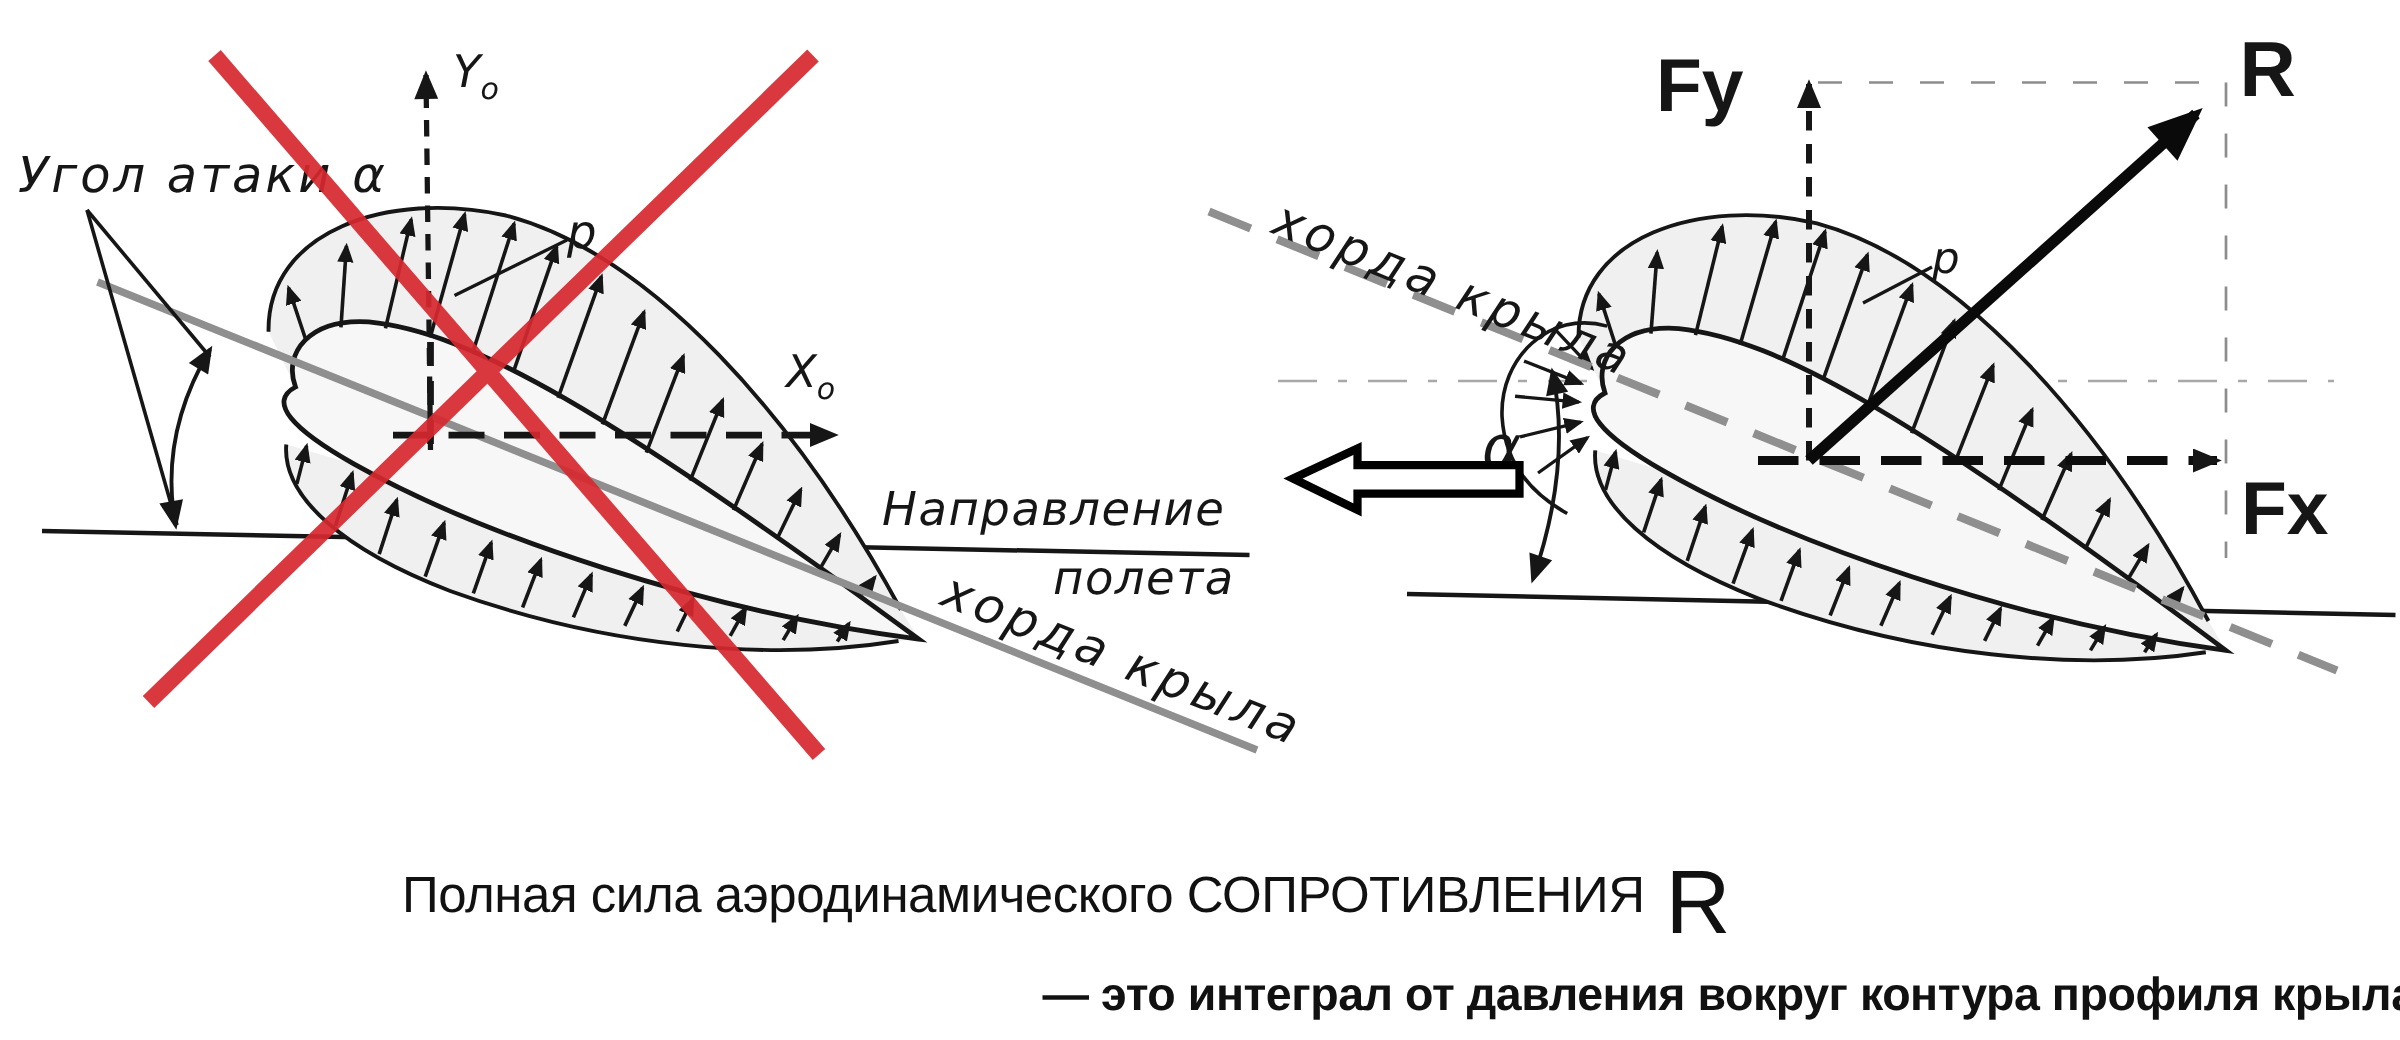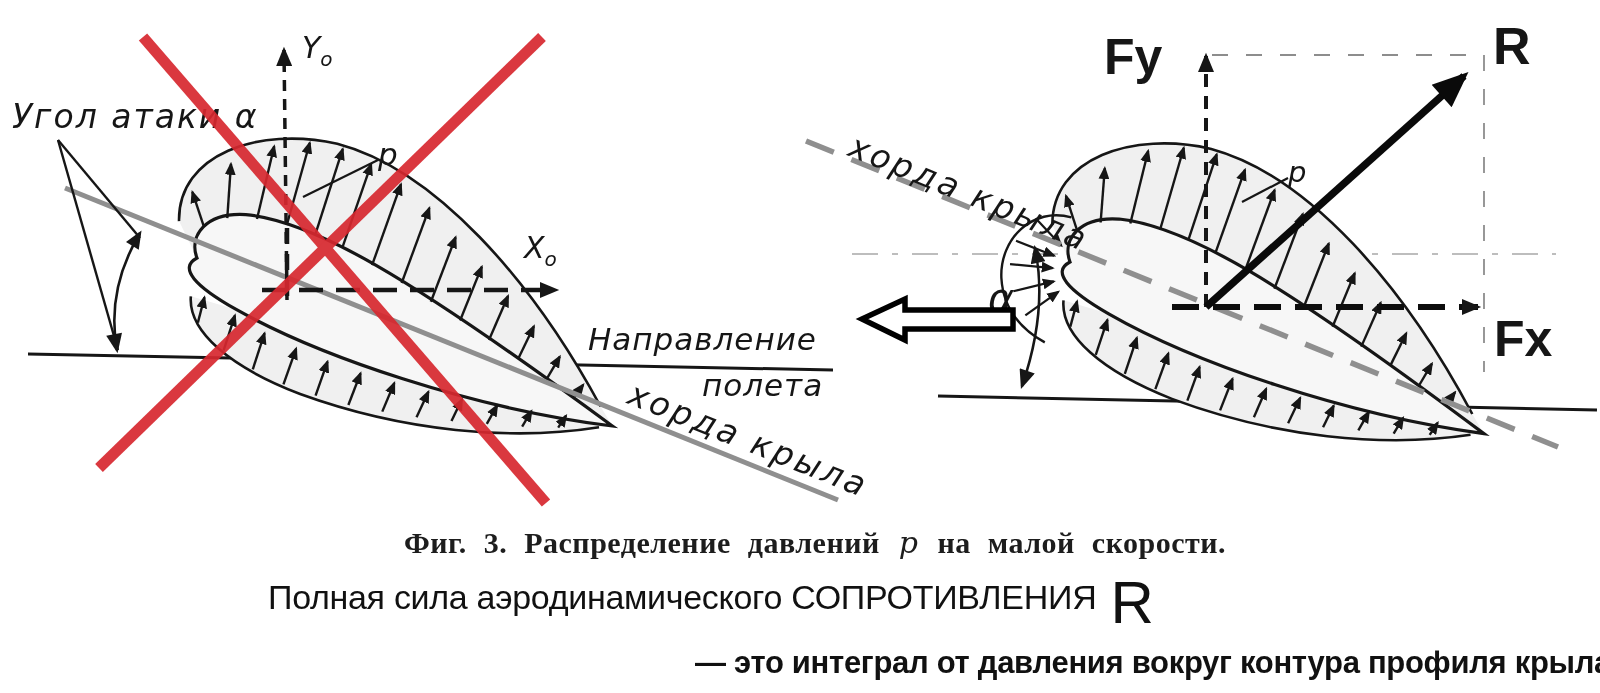--- a/index.html
+++ b/index.html
@@ -145,18 +145,17 @@
     <text class="bold-vec" x="1493" y="64" font-size="52">R</text>
     <text class="bold-vec" x="1494" y="356" font-size="50">Fx</text>
 
     <line x1="1288" y1="178" x2="1242" y2="202" stroke="#161616" stroke-width="2.2"></line>
     <text class="hand" x="1288" y="182" font-size="29">p</text>
   </g>
 
   <polygon points="862,319 905,299 905,310 1013,310 1013,329 905,329 905,340" fill="#ffffff" stroke="#000000" stroke-width="5.5"></polygon>
 </svg>
 
-<div class="caption"><span>Фиг. 3.</span> <span>Распределение давлений</span> <i>p</i> <span>на малой скорости.</span></div>
 
 <div class="ann1"><span>Полная сила аэродинамического СОПРОТИВЛЕНИЯ</span><span class="bigR">R</span></div>
 <div class="ann2">— это интеграл от давления вокруг контура профиля крыла.</div>
 
 </div>
 
 </body></html>

